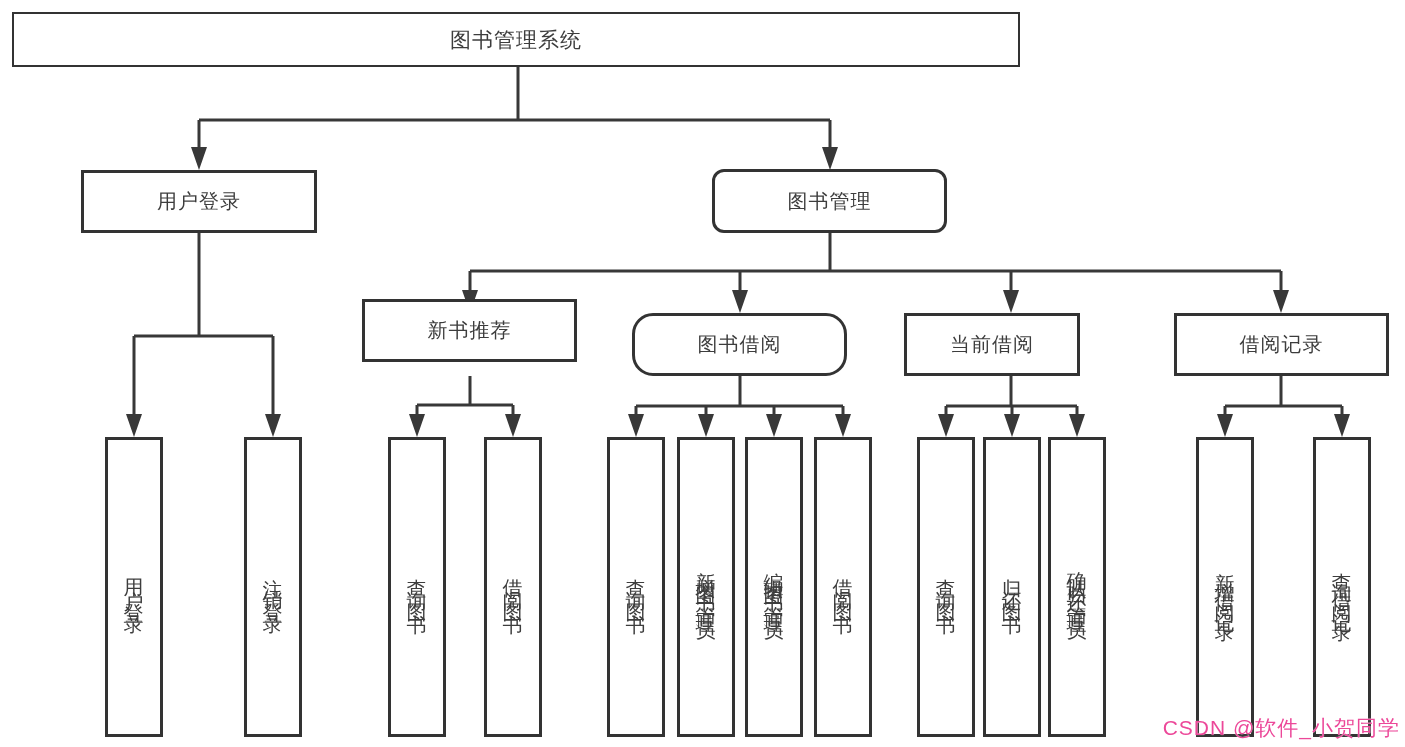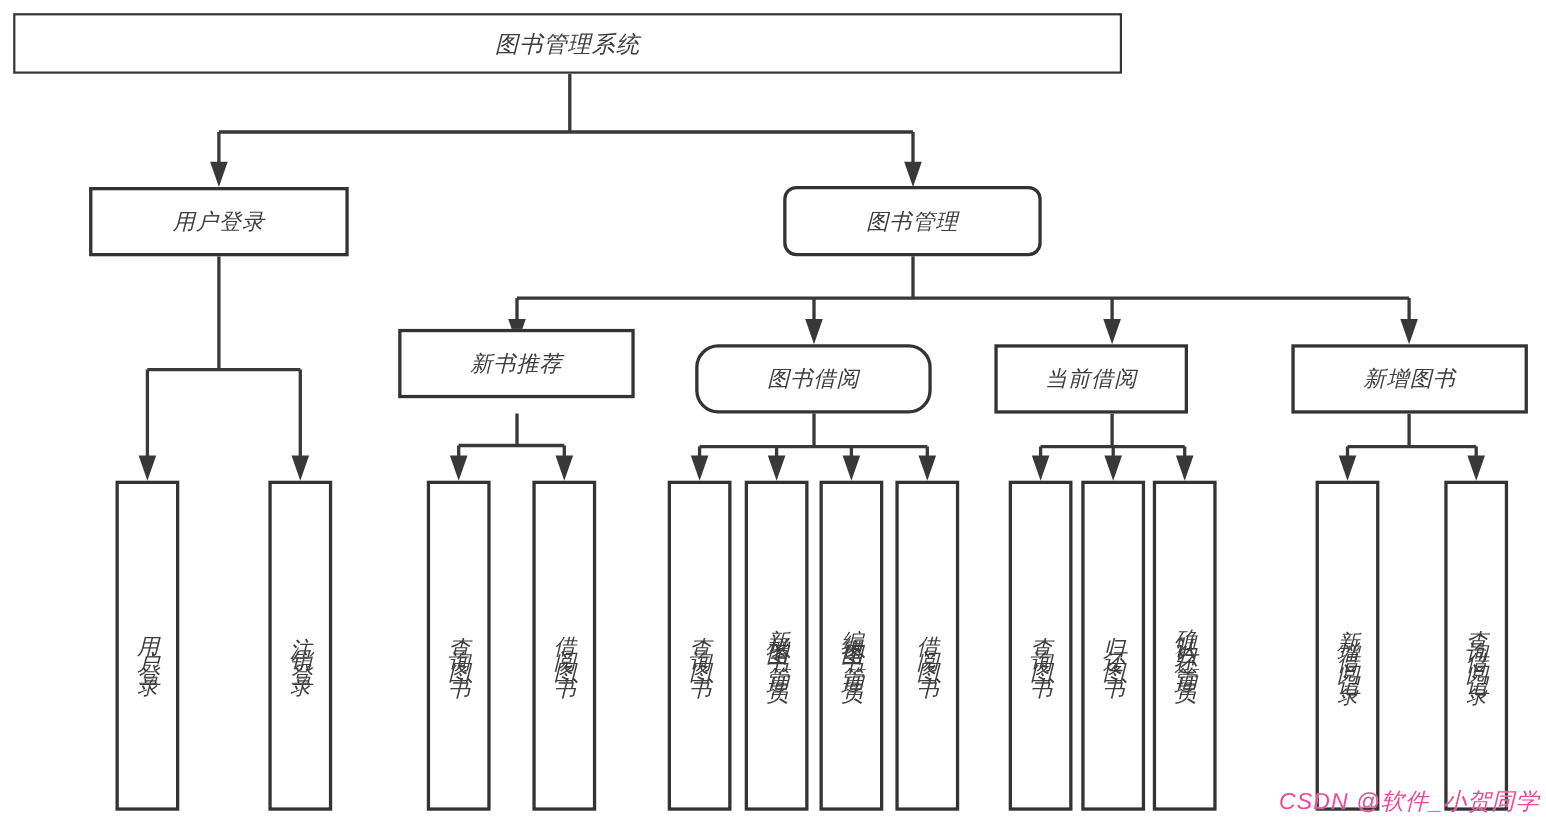--- a/index.html
+++ b/index.html
@@ -6,21 +6,20 @@
   body{
     font-family:"Liberation Sans","DejaVu Sans",sans-serif;
     background:#ffffff;
   }
   #canvas{
     position:relative;
     width:1405px;
     height:747px;
     background:#ffffff;
     overflow:hidden;
-    font-style:italic;
   }
   #connectors{
     position:absolute;
     left:0;top:0;
     width:1405px;height:747px;
   }
   .box{
     position:absolute;
     box-sizing:border-box;
     background:#ffffff;
@@ -129,21 +128,21 @@
   <div class="box n-new-rec">
     <span>新书推荐</span>
   </div>
   <div class="box n-borrow">
     <span>图书借阅</span>
   </div>
   <div class="box n-current">
     <span>当前借阅</span>
   </div>
   <div class="box n-record">
-    <span>新增图书</span>
+    <span>借阅记录</span>
   </div>
 
   <div class="box leaf vt4 l-a1">
     <span>用户登录</span>
   </div>
   <div class="box leaf vt4 l-a2">
     <span>注销登录</span>
   </div>
 
   <div class="box leaf vt4 l-b1">

